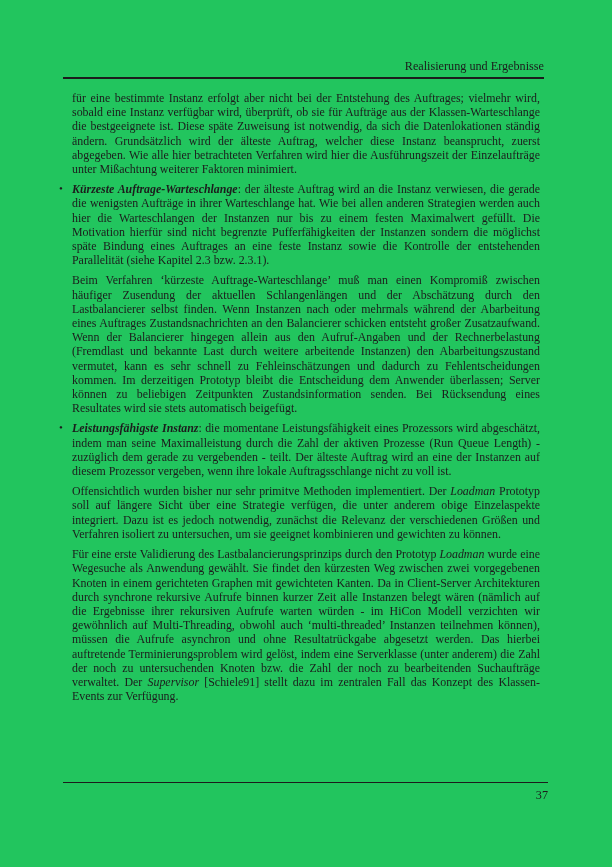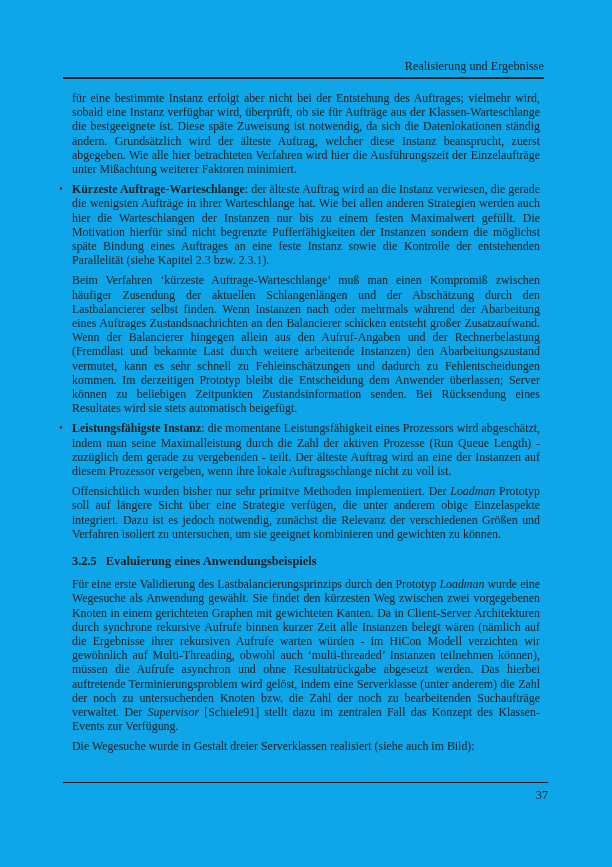--- a/index.html
+++ b/index.html
@@ -1,20 +1,20 @@
 <!DOCTYPE html>
 <html><head>
 <meta charset="utf-8">
 <style>
   html, body { margin: 0; padding: 0; background: #ffffff; }
   .page {
     position: relative;
     width: 612px;
     height: 867px;
-    background: #0ea5e9;
+    background: #22c55e;
     font-family: "Liberation Serif", "DejaVu Serif", serif;
     color: #1c1c1c;
     overflow: hidden;
   }
   .running-header {
     position: absolute;
     top: 59px;
     left: 63px;
     right: 68px;
     text-align: right;
@@ -68,21 +68,21 @@
     left: 63px;
     right: 64px;
     border-top: 1.5px solid #1c1c1c;
   }
   .page-number {
     position: absolute;
     top: 788px;
     right: 64px;
     font-size: 12.2px;
   }
-  b { font-weight: bold; }
+  b { font-weight: bold; font-style: italic; }
   i { }
 </style>
 </head>
 <body>
 
 <div class="page">
 
   <div class="running-header">
     <span>Realisierung und Ergebnisse</span>
   </div>
@@ -99,24 +99,22 @@
         <p class="para">Beim Verfahren ‘kürzeste Auftrage-Warteschlange’ muß man einen Kompromiß zwischen häufiger Zusendung der aktuellen Schlangenlängen und der Abschätzung durch den Lastbalancierer selbst finden. Wenn Instanzen nach oder mehrmals während der Abarbeitung eines Auftrages Zustandsnachrichten an den Balancierer schicken entsteht großer Zusatzaufwand. Wenn der Balancierer hingegen allein aus den Aufruf-Angaben und der Rechnerbelastung (Fremdlast und bekannte Last durch weitere arbeitende Instanzen) den Abarbeitungszustand vermutet, kann es sehr schnell zu Fehleinschätzungen und dadurch zu Fehlentscheidungen kommen. Im derzeitigen Prototyp bleibt die Entscheidung dem Anwender überlassen; Server können zu beliebigen Zeitpunkten Zustandsinformation senden. Bei Rücksendung eines Resultates wird sie stets automatisch beigefügt.</p>
       </li>
       <li>
         <span class="marker">•</span>
         <p class="para"><b>Leistungsfähigste Instanz</b><span>: die momentane Leistungsfähigkeit eines Prozessors wird abgeschätzt, indem man seine Maximalleistung durch die Zahl der aktiven Prozesse (Run Queue Length) - zuzüglich dem gerade zu vergebenden - teilt. Der älteste Auftrag wird an eine der Instanzen auf diesem Prozessor vergeben, wenn ihre lokale Auftragsschlange nicht zu voll ist.</span></p>
       </li>
     </ul>
 
     <p class="para"><span>Offensichtlich wurden bisher nur sehr primitve Methoden implementiert. Der </span><i>Loadman</i><span> Prototyp soll auf längere Sicht über eine Strategie verfügen, die unter anderem obige Einzelaspekte integriert. Dazu ist es jedoch notwendig, zunächst die Relevanz der verschiedenen Größen und Verfahren isoliert zu untersuchen, um sie geeignet kombinieren und gewichten zu können.</span></p>
 
-    <h3 class="heading"><span class="secnum">3.2.5</span><span>Evaluierung eines Anwendungsbeispiels</span></h3>
 
     <p class="para"><span>Für eine erste Validierung des Lastbalancierungsprinzips durch den Prototyp </span><i>Loadman</i><span> wurde eine Wegesuche als Anwendung gewählt. Sie findet den kürzesten Weg zwischen zwei vorgegebenen Knoten in einem gerichteten Graphen mit gewichteten Kanten. Da in Client-Server Architekturen durch synchrone rekursive Aufrufe binnen kurzer Zeit alle Instanzen belegt wären (nämlich auf die Ergebnisse ihrer rekursiven Aufrufe warten würden - im HiCon Modell verzichten wir gewöhnlich auf Multi-Threading, obwohl auch ‘multi-threaded’ Instanzen teilnehmen können), müssen die Aufrufe asynchron und ohne Resultatrückgabe abgesetzt werden. Das hierbei auftretende Terminierungsproblem wird gelöst, indem eine Serverklasse (unter anderem) die Zahl der noch zu untersuchenden Knoten bzw. die Zahl der noch zu bearbeitenden Suchaufträge verwaltet. Der </span><i>Supervisor</i><span> [Schiele91] stellt dazu im zentralen Fall das Konzept des Klassen-Events zur Verfügung.</span></p>
 
-    <p class="para">Die Wegesuche wurde in Gestalt dreier Serverklassen realisiert (siehe auch im Bild):</p>
 
   </div>
 
   <div class="footer-rule"></div>
   <div class="page-number">37</div>
 
 </div>
 
 </body></html>

